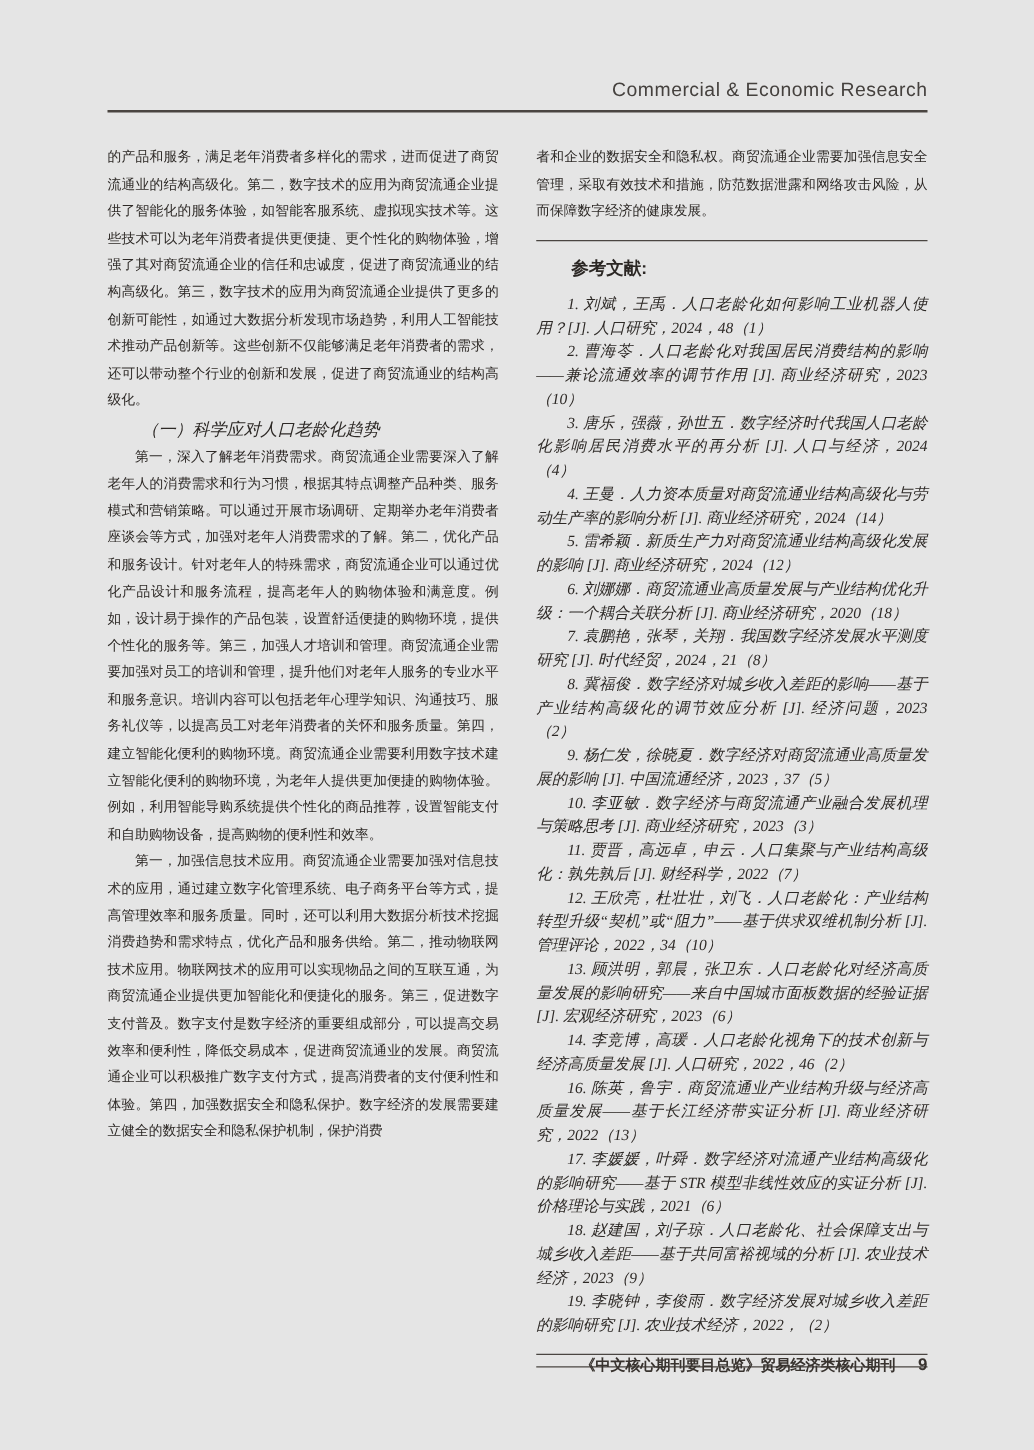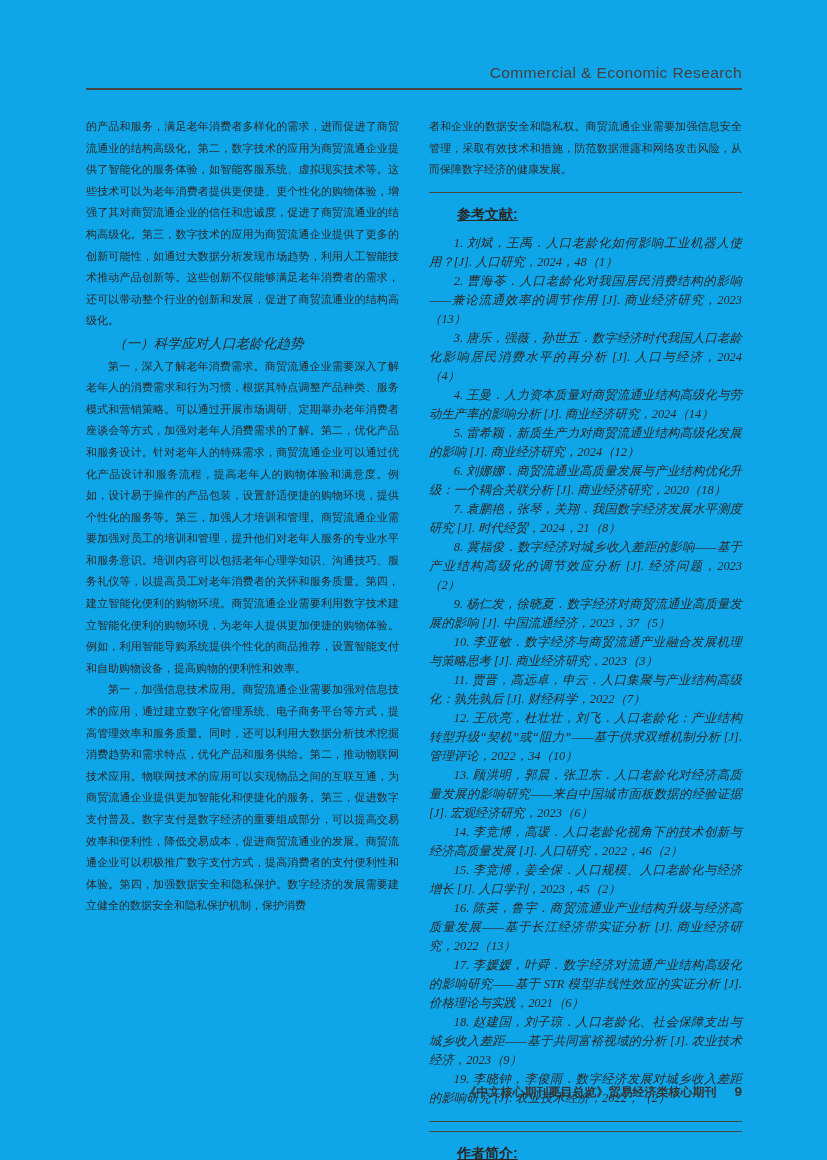--- a/index.html
+++ b/index.html
@@ -1,19 +1,19 @@
 <!DOCTYPE html>
 <html><head>
 <meta charset="utf-8">
 <style>
   html,body { margin:0; padding:0; background:#ffffff; }
   .page {
     position:relative;
     width:827px; height:1160px;
-    background:#0ea5e9;
+    background:#e5e5e5;
     box-sizing:border-box;
     padding:64px 85px 0 86px;
     font-family:"Liberation Serif","DejaVu Serif",serif;
     color:#2d2926;
     overflow:hidden;
   }
   .journal-title {
     text-align:right;
     font-family:"Liberation Sans","DejaVu Sans",sans-serif;
     font-size:15.5px;
@@ -49,21 +49,20 @@
   }
   .rule { border-top:1.5px solid #4a4541; }
   .refs-rule { margin-top:11px; }
   .block-heading {
     font-family:"Liberation Sans","DejaVu Sans",sans-serif;
     font-weight:bold;
     font-size:14px;
     color:#2b2724;
     margin:13px 0 6px 0;
     padding-left:2em;
-    text-decoration:underline;
   }
   .ref-list { margin-top:10px; }
   .ref-item {
     font-size:12.4px;
     line-height:19px;
     text-indent:2em;
     text-align:justify;
     font-style:italic;
     color:#2d2926;
   }
@@ -101,47 +100,45 @@
     </div>
 
     <div class="col">
       <p class="body-text">者和企业的数据安全和隐私权。商贸流通企业需要加强信息安全管理，采取有效技术和措施，防范数据泄露和网络攻击风险，从而保障数字经济的健康发展。</p>
 
       <div class="rule refs-rule"></div>
       <div class="block-heading">参考文献:</div>
 
       <div class="ref-list">
         <div class="ref-item">1. 刘斌，王禹．人口老龄化如何影响工业机器人使用？[J]. 人口研究，2024，48（1）</div>
-        <div class="ref-item">2. 曹海苓．人口老龄化对我国居民消费结构的影响——兼论流通效率的调节作用 [J]. 商业经济研究，2023（13）</div>
+        <div class="ref-item">2. 曹海苓．人口老龄化对我国居民消费结构的影响——兼论流通效率的调节作用 [J]. 商业经济研究，2023（10）</div>
         <div class="ref-item">3. 唐乐，强薇，孙世五．数字经济时代我国人口老龄化影响居民消费水平的再分析 [J]. 人口与经济，2024（4）</div>
         <div class="ref-item">4. 王曼．人力资本质量对商贸流通业结构高级化与劳动生产率的影响分析 [J]. 商业经济研究，2024（14）</div>
         <div class="ref-item">5. 雷希颖．新质生产力对商贸流通业结构高级化发展的影响 [J]. 商业经济研究，2024（12）</div>
         <div class="ref-item">6. 刘娜娜．商贸流通业高质量发展与产业结构优化升级：一个耦合关联分析 [J]. 商业经济研究，2020（18）</div>
         <div class="ref-item">7. 袁鹏艳，张琴，关翔．我国数字经济发展水平测度研究 [J]. 时代经贸，2024，21（8）</div>
         <div class="ref-item">8. 冀福俊．数字经济对城乡收入差距的影响——基于产业结构高级化的调节效应分析 [J]. 经济问题，2023（2）</div>
         <div class="ref-item">9. 杨仁发，徐晓夏．数字经济对商贸流通业高质量发展的影响 [J]. 中国流通经济，2023，37（5）</div>
         <div class="ref-item">10. 李亚敏．数字经济与商贸流通产业融合发展机理与策略思考 [J]. 商业经济研究，2023（3）</div>
         <div class="ref-item">11. 贾晋，高远卓，申云．人口集聚与产业结构高级化：孰先孰后 [J]. 财经科学，2022（7）</div>
         <div class="ref-item">12. 王欣亮，杜壮壮，刘飞．人口老龄化：产业结构转型升级“契机”或“阻力”——基于供求双维机制分析 [J]. 管理评论，2022，34（10）</div>
         <div class="ref-item">13. 顾洪明，郭晨，张卫东．人口老龄化对经济高质量发展的影响研究——来自中国城市面板数据的经验证据 [J]. 宏观经济研究，2023（6）</div>
         <div class="ref-item">14. 李竞博，高瑗．人口老龄化视角下的技术创新与经济高质量发展 [J]. 人口研究，2022，46（2）</div>
-        <div class="ref-item">15. 李竞博，姜全保．人口规模、人口老龄化与经济增长 [J]. 人口学刊，2023，45（2）</div>
         <div class="ref-item">16. 陈英，鲁宇．商贸流通业产业结构升级与经济高质量发展——基于长江经济带实证分析 [J]. 商业经济研究，2022（13）</div>
         <div class="ref-item">17. 李媛媛，叶舜．数字经济对流通产业结构高级化的影响研究——基于 STR 模型非线性效应的实证分析 [J]. 价格理论与实践，2021（6）</div>
         <div class="ref-item">18. 赵建国，刘子琼．人口老龄化、社会保障支出与城乡收入差距——基于共同富裕视域的分析 [J]. 农业技术经济，2023（9）</div>
         <div class="ref-item">19. 李晓钟，李俊雨．数字经济发展对城乡收入差距的影响研究 [J]. 农业技术经济，2022，（2）</div>
       </div>
 
       <div class="double-rule">
         <div class="bar"></div>
         <div class="gap"></div>
         <div class="bar"></div>
       </div>
 
-      <div class="block-heading">作者简介:</div>
 
     </div>
 
   </div>
 
   <footer class="page-footer">
     <span>《中文核心期刊要目总览》贸易经济类核心期刊</span>
     <span class="page-number">9</span>
   </footer>
 

